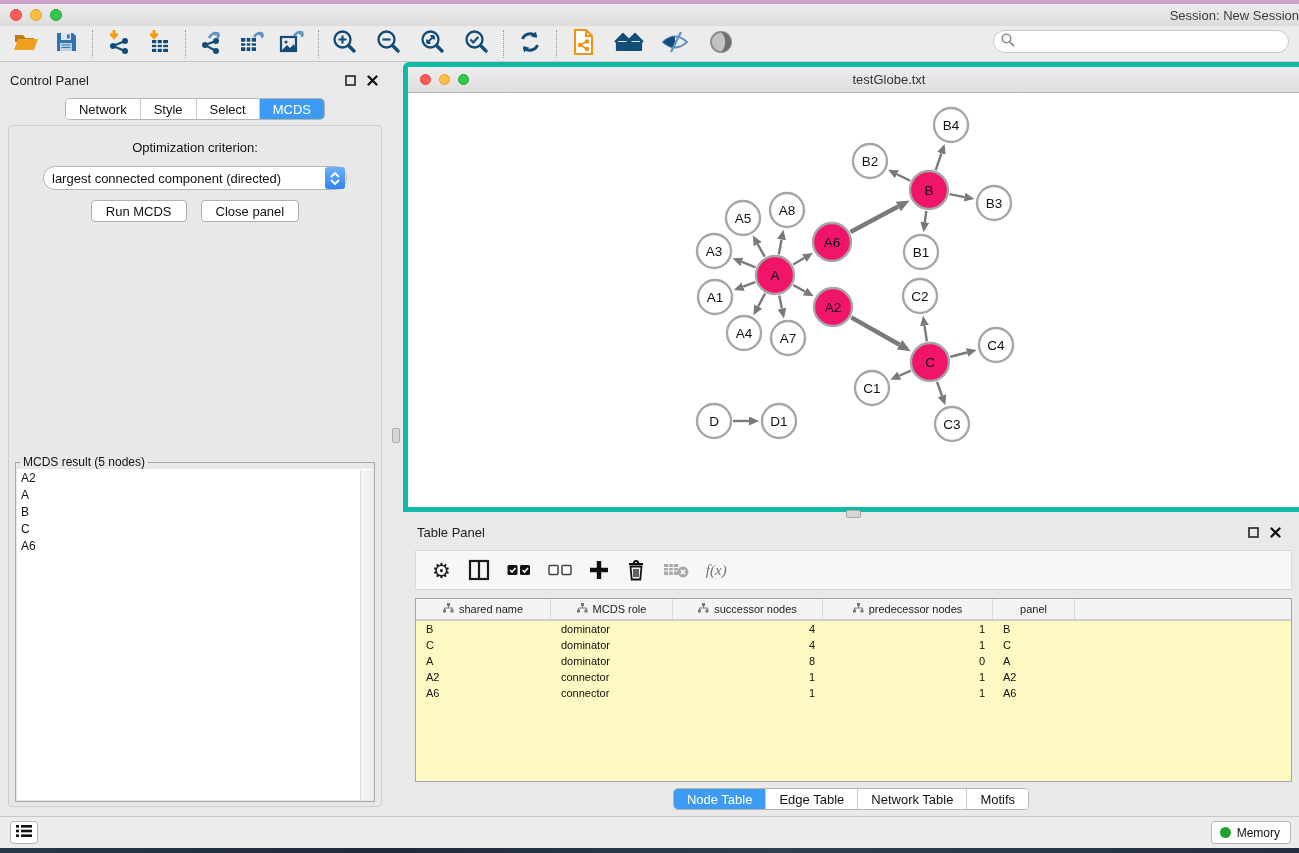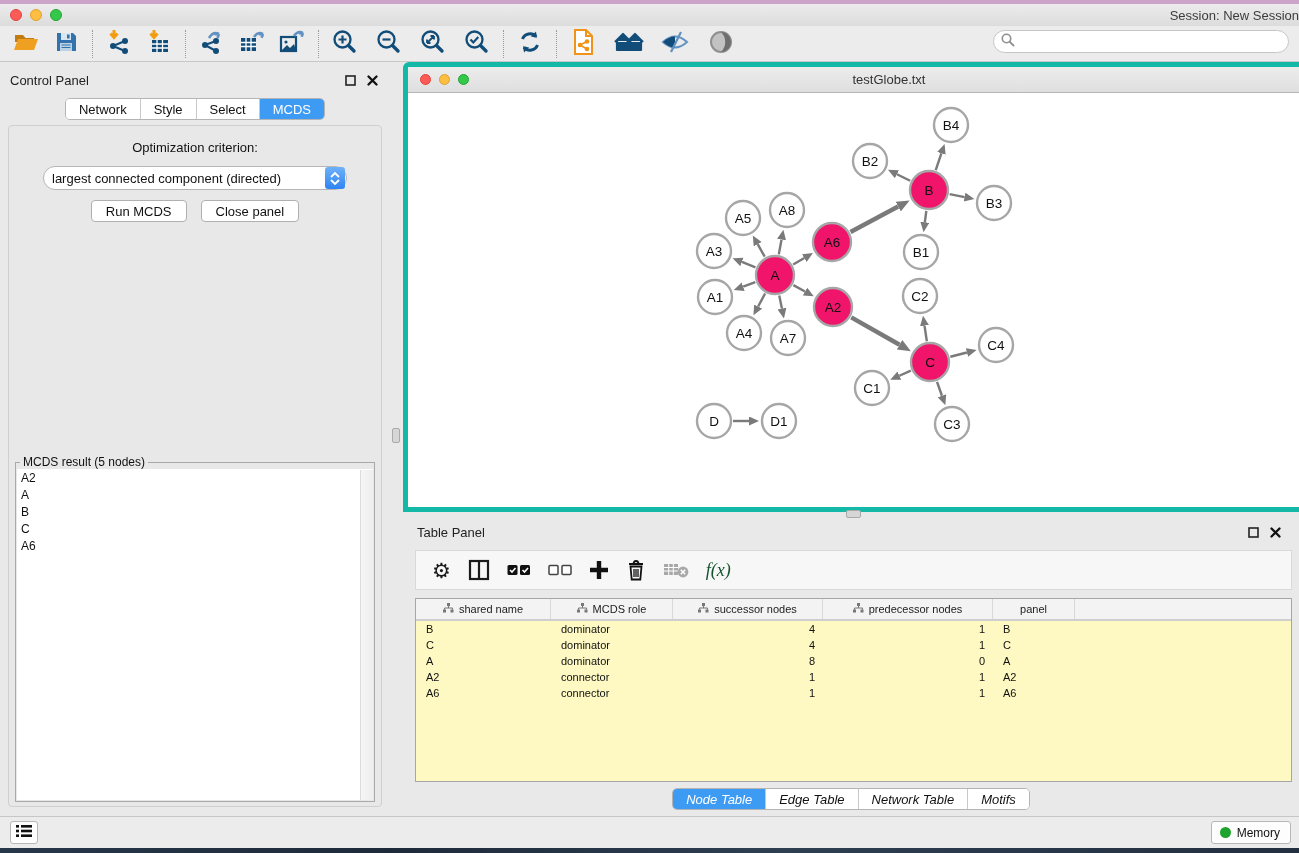--- a/index.html
+++ b/index.html
@@ -83,32 +83,32 @@
   
   .hdivider { position:absolute; left:403px; top:450px; width:896px; height:6px; background:#e9e9e9; }
   .hgrip { position:absolute; left:443px; top:-2px; width:15px; height:8px; background:#d6d6d6; border:1px solid #aaa; border-radius:2px; }
 
   
   .table-panel { position:absolute; left:403px; top:456px; width:896px; height:298px; background:#e9e9e9; }
   .tp-toolbar { position:absolute; left:12px; top:32px; width:877px; height:40px; background:#f7f7f7;
     border:1px solid #d9d9d9; display:flex; align-items:center; gap:17px; padding-left:16px; }
   .tp-toolbar .icon { display:flex; align-items:center; justify-content:center; }
   .gear-glyph { font-size:21px; color:#1a1a1a; line-height:1; }
-  .fx-label { font-family:"Liberation Serif", serif; font-style:italic; font-size:18px; color:#14532d; }
+  .fx-label { font-family:"Liberation Serif", serif; font-style:italic; font-size:15px; color:#737373; }
 
   .data-table { position:absolute; left:12px; top:80px; width:877px; height:184px; background:#fef9c3; border:1px solid #a6a6a6; overflow:hidden;}
   .thead { display:flex; height:22px; background:#f3f3f3; border-bottom:2px solid #cfcfcf; }
   .th { display:flex; align-items:center; justify-content:center; gap:5px; font-size:11px; color:#222;
     border-right:1px solid #d8d8d8; }
   .trow { display:flex; height:16px; align-items:center; }
   .td { font-size:11px; color:#111; white-space:nowrap; overflow:hidden; }
   .col0{ width:135px; } .col1{ width:122px; } .col2{ width:150px; } .col3{ width:170px; } .col4{ width:82px; }
   .al{ padding-left:10px; } .ar{ text-align:right; padding-right:8px; }
 
-  .table-tabs { position:absolute; left:0; top:270px; width:100%; display:flex; justify-content:center;font-style:italic; }
+  .table-tabs { position:absolute; left:0; top:270px; width:100%; display:flex; justify-content:center; }
 
   
   .statusbar { position:absolute; left:0; top:816px; width:1299px; height:32px; background:#ececec; border-top:1px solid #c6c6c6;
     display:flex; align-items:center; }
   .status-btn { margin-left:10px; width:28px; height:23px; background:#fdfdfd; border:1px solid #b7b7b7; border-radius:3px;
     display:flex; align-items:center; justify-content:center; }
   .memory-btn { position:absolute; right:8px; top:4px; height:23px; padding:0 10px 0 8px; background:#fdfdfd;
     border:1px solid #b7b7b7; border-radius:3px; display:flex; align-items:center; gap:6px; font-size:12px; color:#111; }
   .memory-dot { width:11px; height:11px; border-radius:50%; background:#1ea32c; }
   .desktop-strip-bottom { position:absolute; left:0; top:848px; width:1299px; height:5px;

